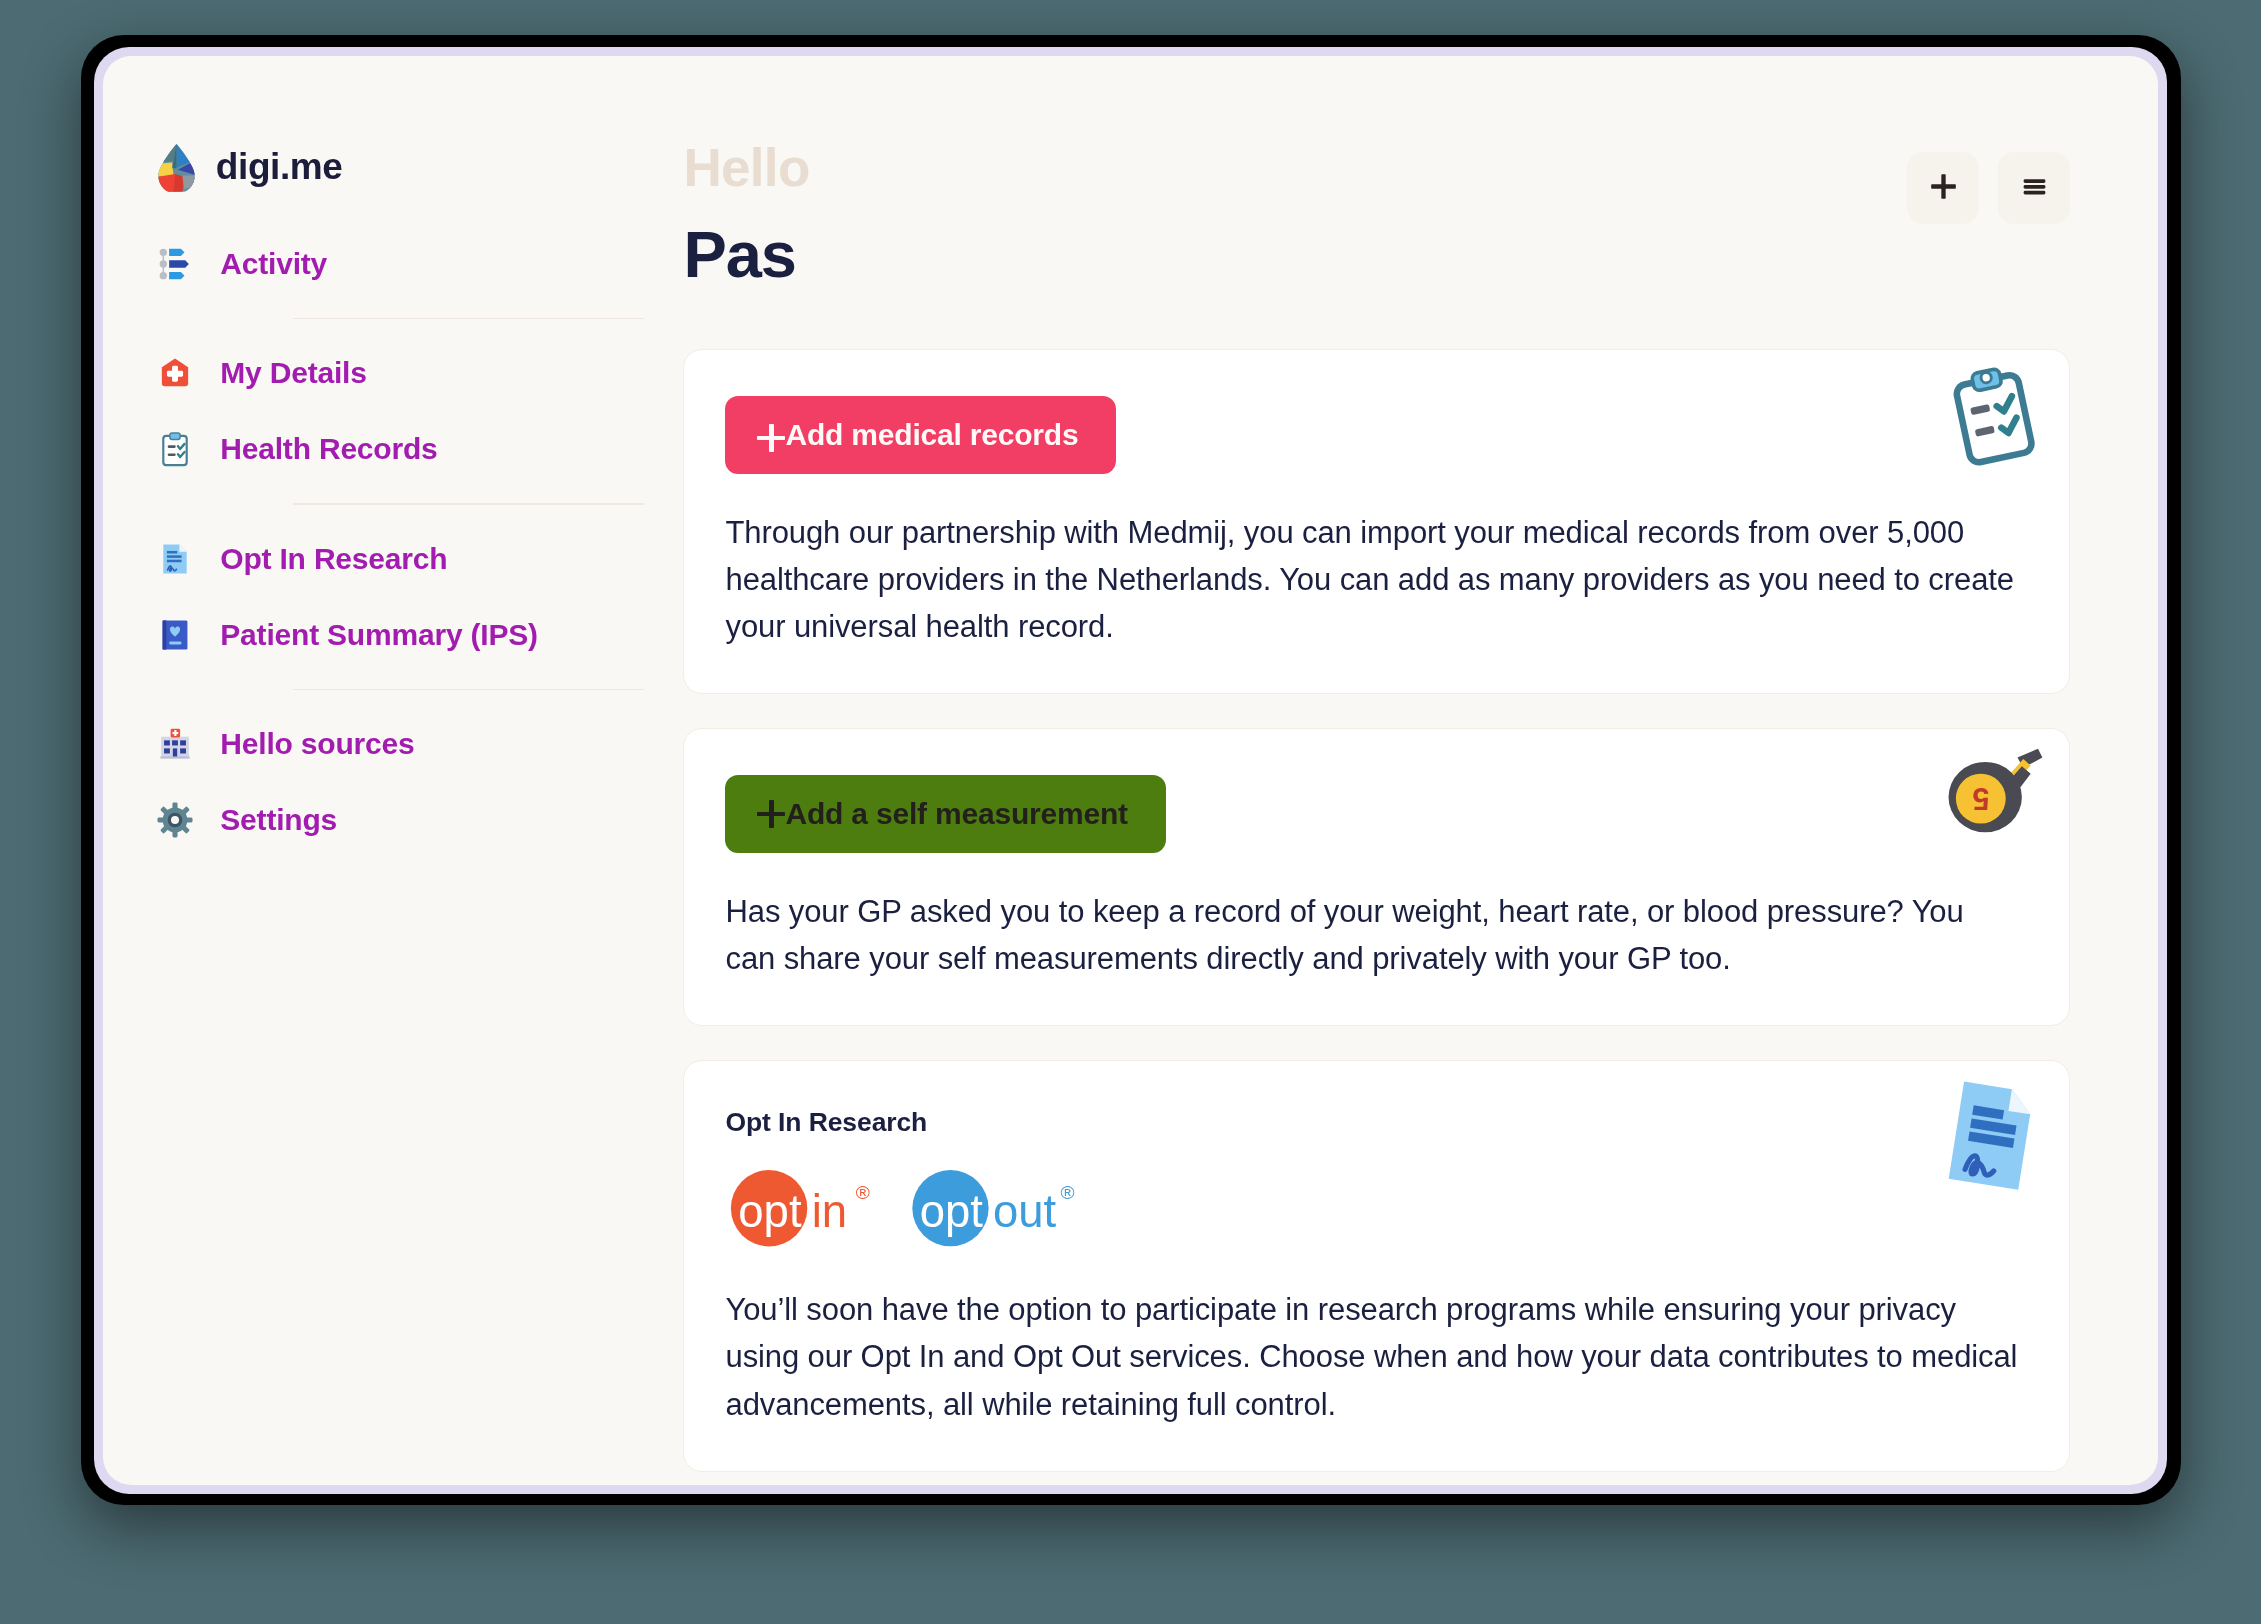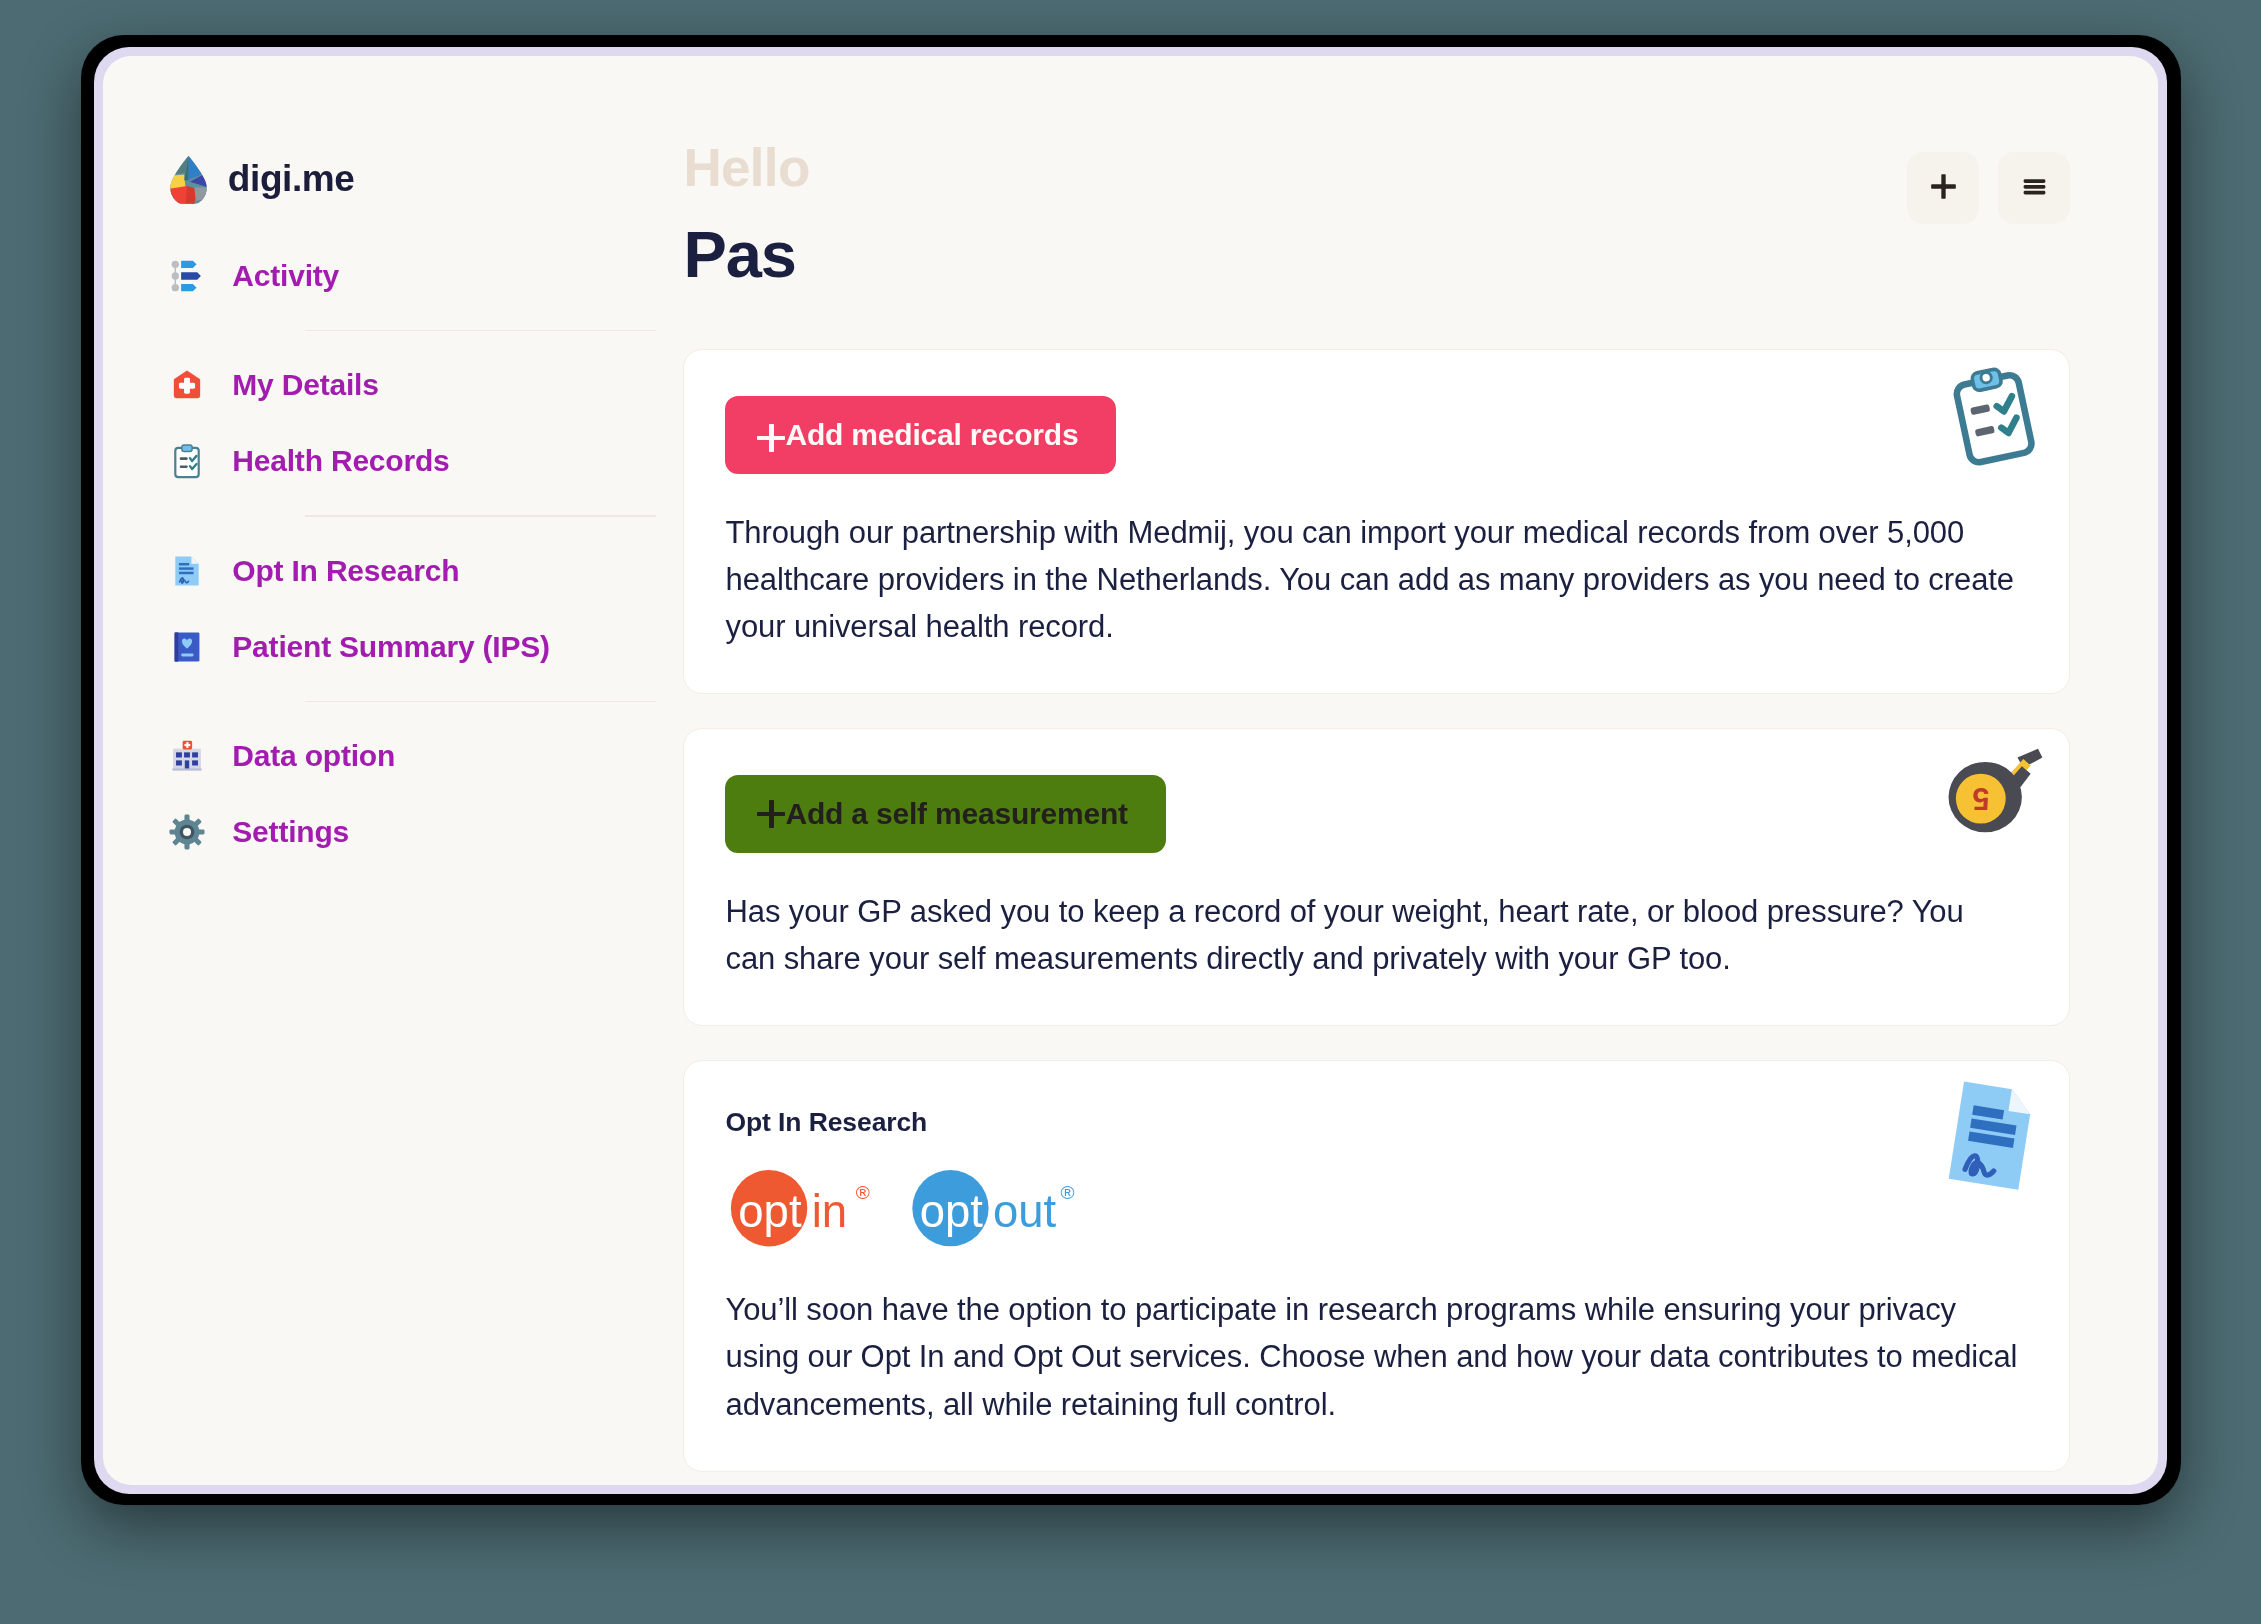--- a/index.html
+++ b/index.html
@@ -48,21 +48,21 @@
     border-radius: 28px;
     overflow: hidden;
     position: relative;
     display: flex;
   }
 
   
   #sidebar {
     width: 566px;
     flex: 0 0 566px;
-    padding: 12px;
+    padding: 0;
     position: relative;
   }
 
   .brand {
     display: flex;
     align-items: center;
     gap: 19px;
     padding: 87px 0 0 53px;
   }
   .brand-logo { width: 41px; height: 49px; flex: 0 0 41px; }
@@ -361,21 +361,21 @@
               <rect x="22.5" y="9.5" width="8" height="3" fill="#ffffff"></rect>
               <rect x="11" y="21" width="8" height="7" fill="#2e3f9e"></rect>
               <rect x="22" y="21" width="8" height="7" fill="#2e3f9e"></rect>
               <rect x="33" y="21" width="8" height="7" fill="#2e3f9e"></rect>
               <rect x="11" y="32" width="8" height="7" fill="#2e3f9e"></rect>
               <rect x="33" y="32" width="8" height="7" fill="#2e3f9e"></rect>
               <rect x="23" y="32" width="6" height="12" fill="#2e3f9e"></rect>
               <rect x="6" y="43" width="40" height="3" fill="#b9bed6"></rect>
             </svg>
           </span>
-          <span class="nav-label">Data option</span>
+          <span class="nav-label">Hello sources</span>
         </div>
         <div class="nav-item">
           <span class="nav-icon">
             <svg viewBox="0 0 52 52" width="38" height="38">
               <g fill="#5f8492">
                 <circle cx="26" cy="26" r="17"></circle>
                 <rect x="22.5" y="2" width="7" height="10" rx="2"></rect>
                 <rect x="22.5" y="40" width="7" height="10" rx="2"></rect>
                 <rect x="2" y="22.5" width="10" height="7" rx="2"></rect>
                 <rect x="40" y="22.5" width="10" height="7" rx="2"></rect>

